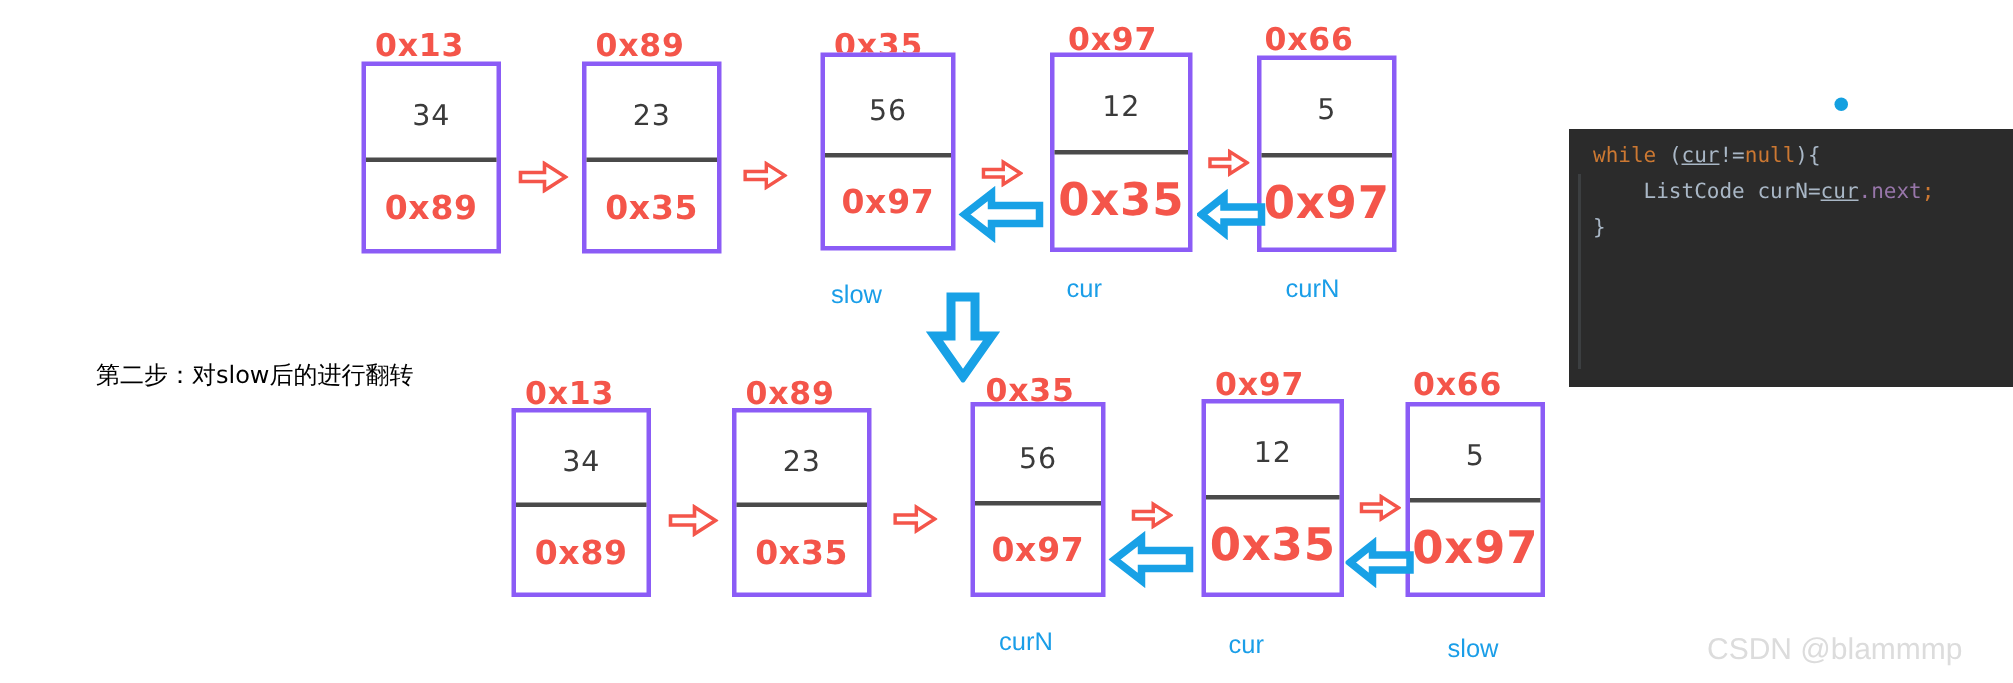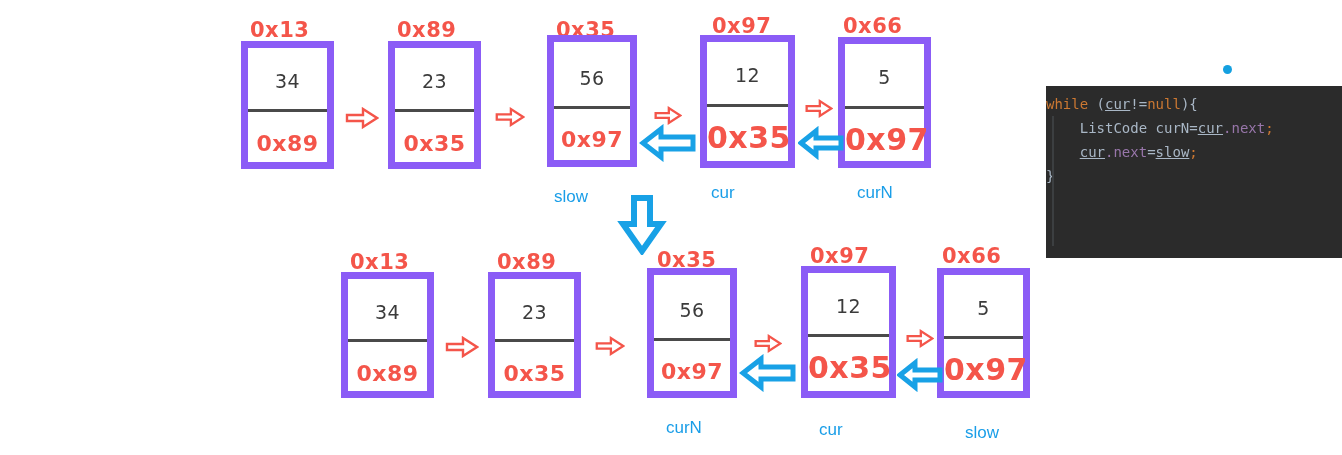--- a/index.html
+++ b/index.html
@@ -9,21 +9,21 @@
     font-family:"Liberation Sans","DejaVu Sans",sans-serif;
     overflow:hidden;
     position:relative;
   }
   #stage{position:absolute;left:0;top:0;width:1342px;height:455px;}
 
   
   .node{
     position:absolute;
     box-sizing:border-box;
-    border:7px solid #8b5cf6;
+    border:3px solid #8b5cf6;
     background:#ffffff;
   }
   .node .divider{
     position:absolute;left:0;right:0;
     height:3px;background:#4a4a4a;
   }
   .node .val{
     position:absolute;left:0;right:0;
     text-align:center;
     color:#3b3b3b;
@@ -83,21 +83,21 @@
     position:absolute;
     left:1046px;top:86px;
     width:296px;height:172px;
     background:#2b2b2b;
     font-family:"DejaVu Sans Mono","Liberation Mono",monospace;
     font-size:14px;
     line-height:24px;
     color:#a9b7c6;
     overflow:hidden;
     box-sizing:border-box;
-    padding:6px 0 0 0;
+    padding:6px 0 0 16px;
   }
   #code-panel .ln{white-space:pre;}
   .kw{color:#cc7832;}
   .var{color:#a9b7c6;text-decoration:underline;}
   .fld{color:#9876aa;}
   .typ{color:#a9b7c6;}
   .pl{color:#a9b7c6;}
   .sc{color:#cc7832;}
   .gutter{
     position:absolute;left:6px;top:30px;width:2px;height:130px;
@@ -191,20 +191,21 @@
   <div class="plabel" style="left:554px;top:187px;">slow</div>
   <div class="plabel" style="left:711px;top:183px;">cur</div>
   <div class="plabel" style="left:857px;top:183px;">curN</div>
 
   <div class="ba" style="left:617px;top:193px;">
     <svg width="50" height="62" viewBox="0 0 50 62">
         <path d="M25 58 L6 31 H17 V5 H33 V31 H44 Z" fill="#ffffff" stroke="#18a1e6" stroke-width="6"></path>
       </svg>
   </div>
 
+  <div class="caption" style="left:64px;top:240px;">第二步：对slow后的进行翻转</div>
 
   <div class="addr" style="left:350px;top:250px;">0x13</div>
   <div class="node" style="left:341px;top:272px;width:93px;height:126px;">
     <div class="val" style="top:22px;">34</div>
     <div class="divider" style="top:60px;"></div>
     <div class="ptr" style="top:82px;">0x89</div>
   </div>
 
   <div class="addr" style="left:497px;top:250px;">0x89</div>
   <div class="node" style="left:488px;top:272px;width:93px;height:126px;">
@@ -269,17 +270,17 @@
   <div class="plabel" style="left:666px;top:418px;">curN</div>
   <div class="plabel" style="left:819px;top:420px;">cur</div>
   <div class="plabel" style="left:965px;top:423px;">slow</div>
 
   <div id="blue-dot"></div>
 
   <div id="code-panel">
     <div class="gutter"></div>
     <div class="ln"><span class="kw">while</span> (<span class="var">cur</span><span class="pl">!=</span><span class="kw">null</span>){</div>
     <div class="ln">    <span class="typ">ListCode</span> curN=<span class="var">cur</span><span class="fld">.next</span><span class="sc">;</span></div>
-    <div class="ln">    <span class="var">cur</span><span class="fld">.next</span>=<span class="var">slow</span><span class="sc">;</span></div>
     <div class="ln">}</div>
   </div>
 
+  <div id="watermark">CSDN @blammmp</div>
 </div>
 
 </body></html>

